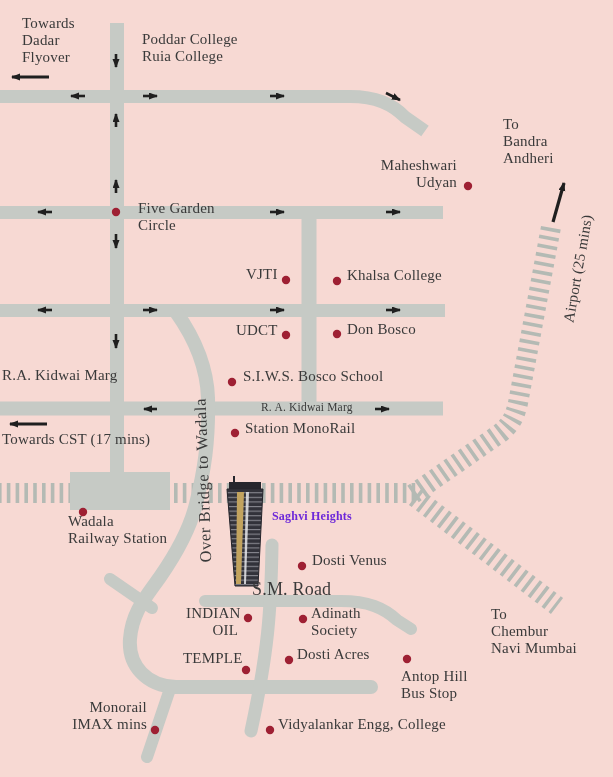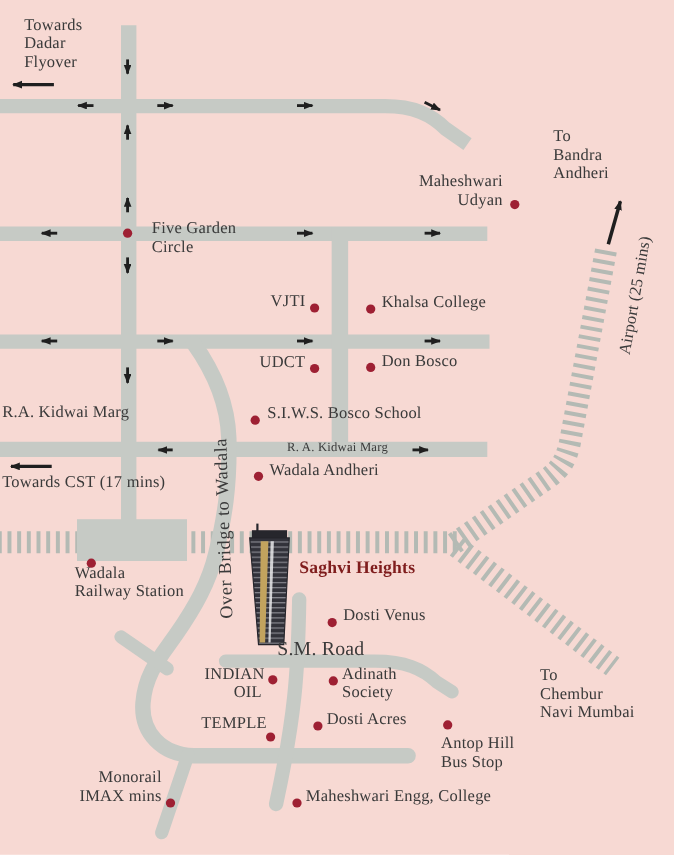--- a/index.html
+++ b/index.html
@@ -14,21 +14,21 @@
   .lbl{
     position:absolute;
     font-size:15px;line-height:17px;
     color:var(--ink,#3a3a3a);
     white-space:pre-line;
     letter-spacing:.2px;
   }
   .r{text-align:right;}
   .sm{font-size:11.5px;line-height:13px;letter-spacing:.2px;}
   .md{font-size:18px;line-height:14px;}
-  .b16{font-size:16px;font-weight:bold;color:#7f1d1d;letter-spacing:.2px;}
+  .b16{font-size:12px;font-weight:bold;color:#6d28d9;letter-spacing:.2px;}
   .rot{transform-origin:center center;}
 </style>
 </head>
 <body>
 
 <div class="map-canvas">
 
   <svg class="layer" width="613" height="777" viewBox="0 0 613 777">
     <defs>
       <marker id="ah" markerUnits="userSpaceOnUse" markerWidth="11" markerHeight="9" refX="8" refY="3.5" orient="auto">
@@ -119,51 +119,53 @@
       <circle cx="289" cy="660" r="4.2"></circle>
       <circle cx="407" cy="659" r="4.2"></circle>
       <circle cx="155" cy="730" r="4.2"></circle>
       <circle cx="270" cy="730" r="4.2"></circle>
     </g>
   </svg>
 
   <div class="lbl" style="left:22px;top:15px">Towards
 Dadar
 Flyover</div>
+  <div class="lbl" style="left:142px;top:31px">Poddar College
+Ruia College</div>
   <div class="lbl r" style="left:362px;top:157px;width:95px">Maheshwari
 Udyan</div>
   <div class="lbl" style="left:503px;top:116px">To
 Bandra
 Andheri</div>
   <div class="lbl rot" style="left:511px;top:245px;width:140px;transform:rotate(-80deg)">Airport (25 mins)</div>
   <div class="lbl" style="left:138px;top:200px">Five Garden
 Circle</div>
   <div class="lbl" style="left:246px;top:266px">VJTI</div>
   <div class="lbl" style="left:347px;top:267px">Khalsa College</div>
   <div class="lbl" style="left:236px;top:322px">UDCT</div>
   <div class="lbl" style="left:347px;top:321px">Don Bosco</div>
   <div class="lbl" style="left:2px;top:367px">R.A. Kidwai Marg</div>
   <div class="lbl" style="left:243px;top:368px">S.I.W.S. Bosco School</div>
   <div class="lbl sm" style="left:261px;top:401px">R. A. Kidwai Marg</div>
   <div class="lbl" style="left:2px;top:431px">Towards CST (17 mins)</div>
-  <div class="lbl" style="left:245px;top:420px">Wadala Andheri</div>
+  <div class="lbl" style="left:245px;top:420px">Station MonoRail</div>
   <div class="lbl rot" style="left:92px;top:444px;width:220px;font-size:16.5px;letter-spacing:.6px;transform:rotate(-92deg)">Over Bridge to Wadala</div>
   <div class="lbl" style="left:68px;top:513px">Wadala
 Railway Station</div>
   <div class="lbl b16" style="left:272px;top:508px">Saghvi Heights</div>
   <div class="lbl" style="left:312px;top:552px">Dosti Venus</div>
   <div class="lbl md" style="left:252px;top:582px">S.M. Road</div>
   <div class="lbl r" style="left:186px;top:605px;width:52px">INDIAN
 OIL</div>
   <div class="lbl" style="left:311px;top:605px">Adinath
 Society</div>
   <div class="lbl" style="left:183px;top:650px">TEMPLE</div>
   <div class="lbl" style="left:297px;top:646px">Dosti Acres</div>
   <div class="lbl" style="left:401px;top:668px">Antop Hill
 Bus Stop</div>
   <div class="lbl" style="left:491px;top:606px">To
 Chembur
 Navi Mumbai</div>
   <div class="lbl r" style="left:71px;top:699px;width:76px">Monorail
 IMAX mins</div>
-  <div class="lbl" style="left:278px;top:716px">Maheshwari Engg, College</div>
+  <div class="lbl" style="left:278px;top:716px">Vidyalankar Engg, College</div>
 
 </div>
 
 </body></html>

